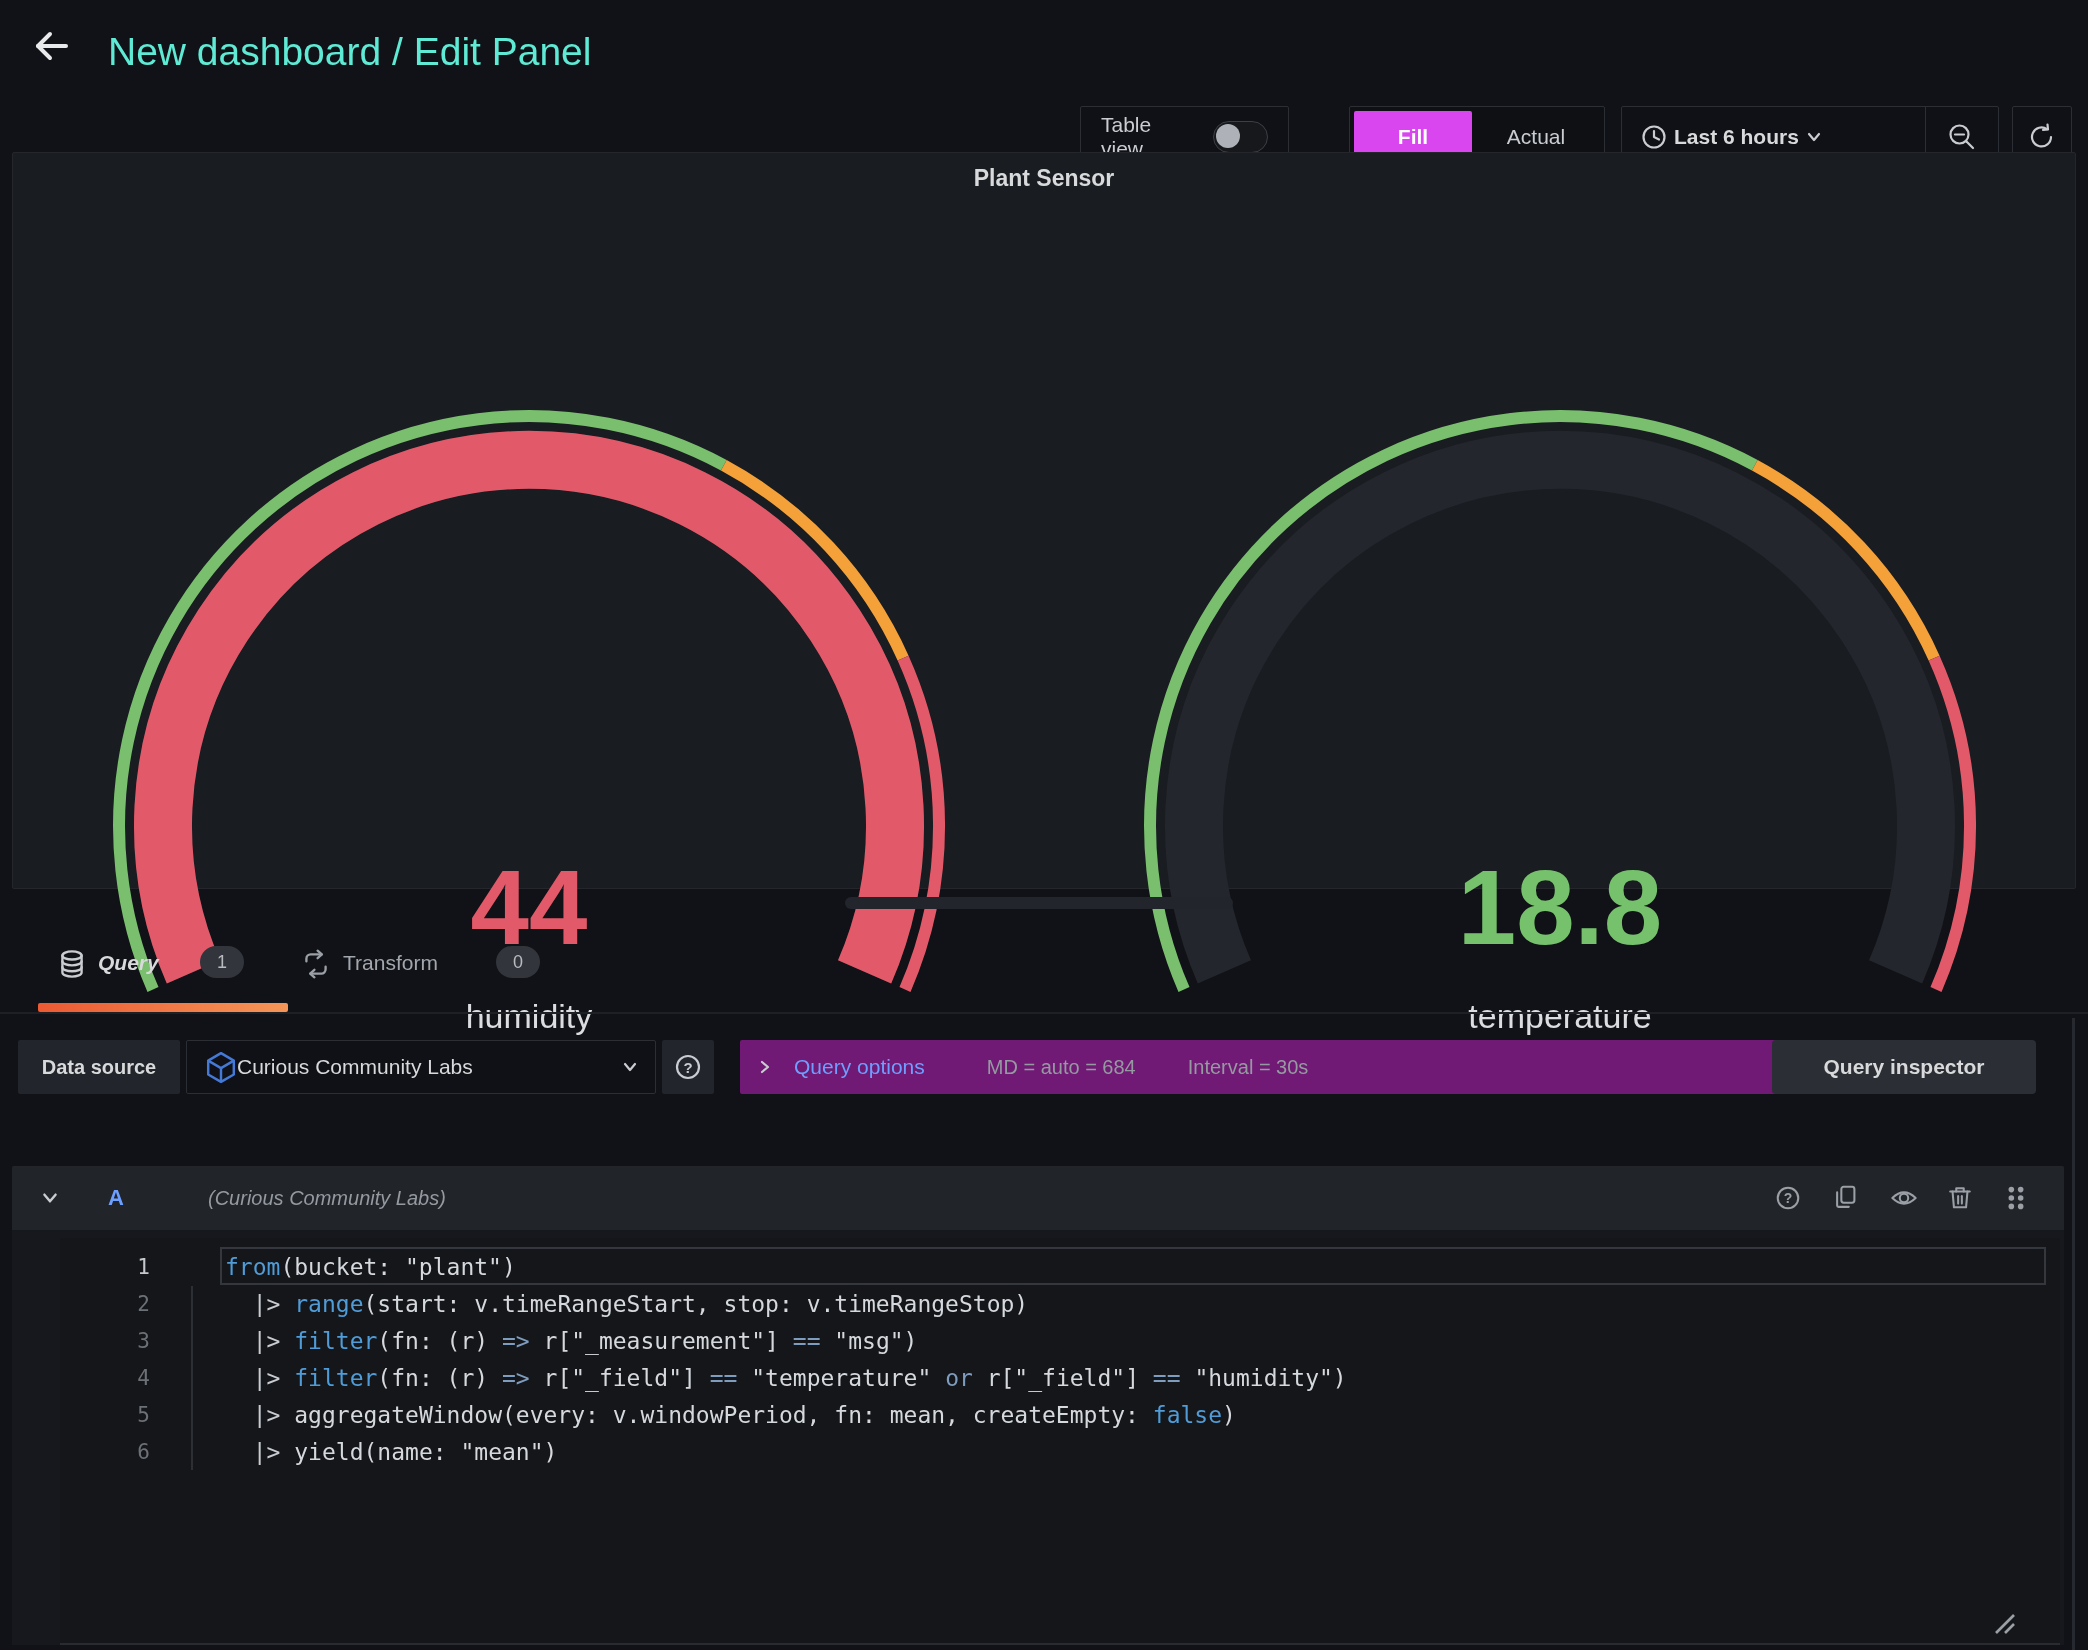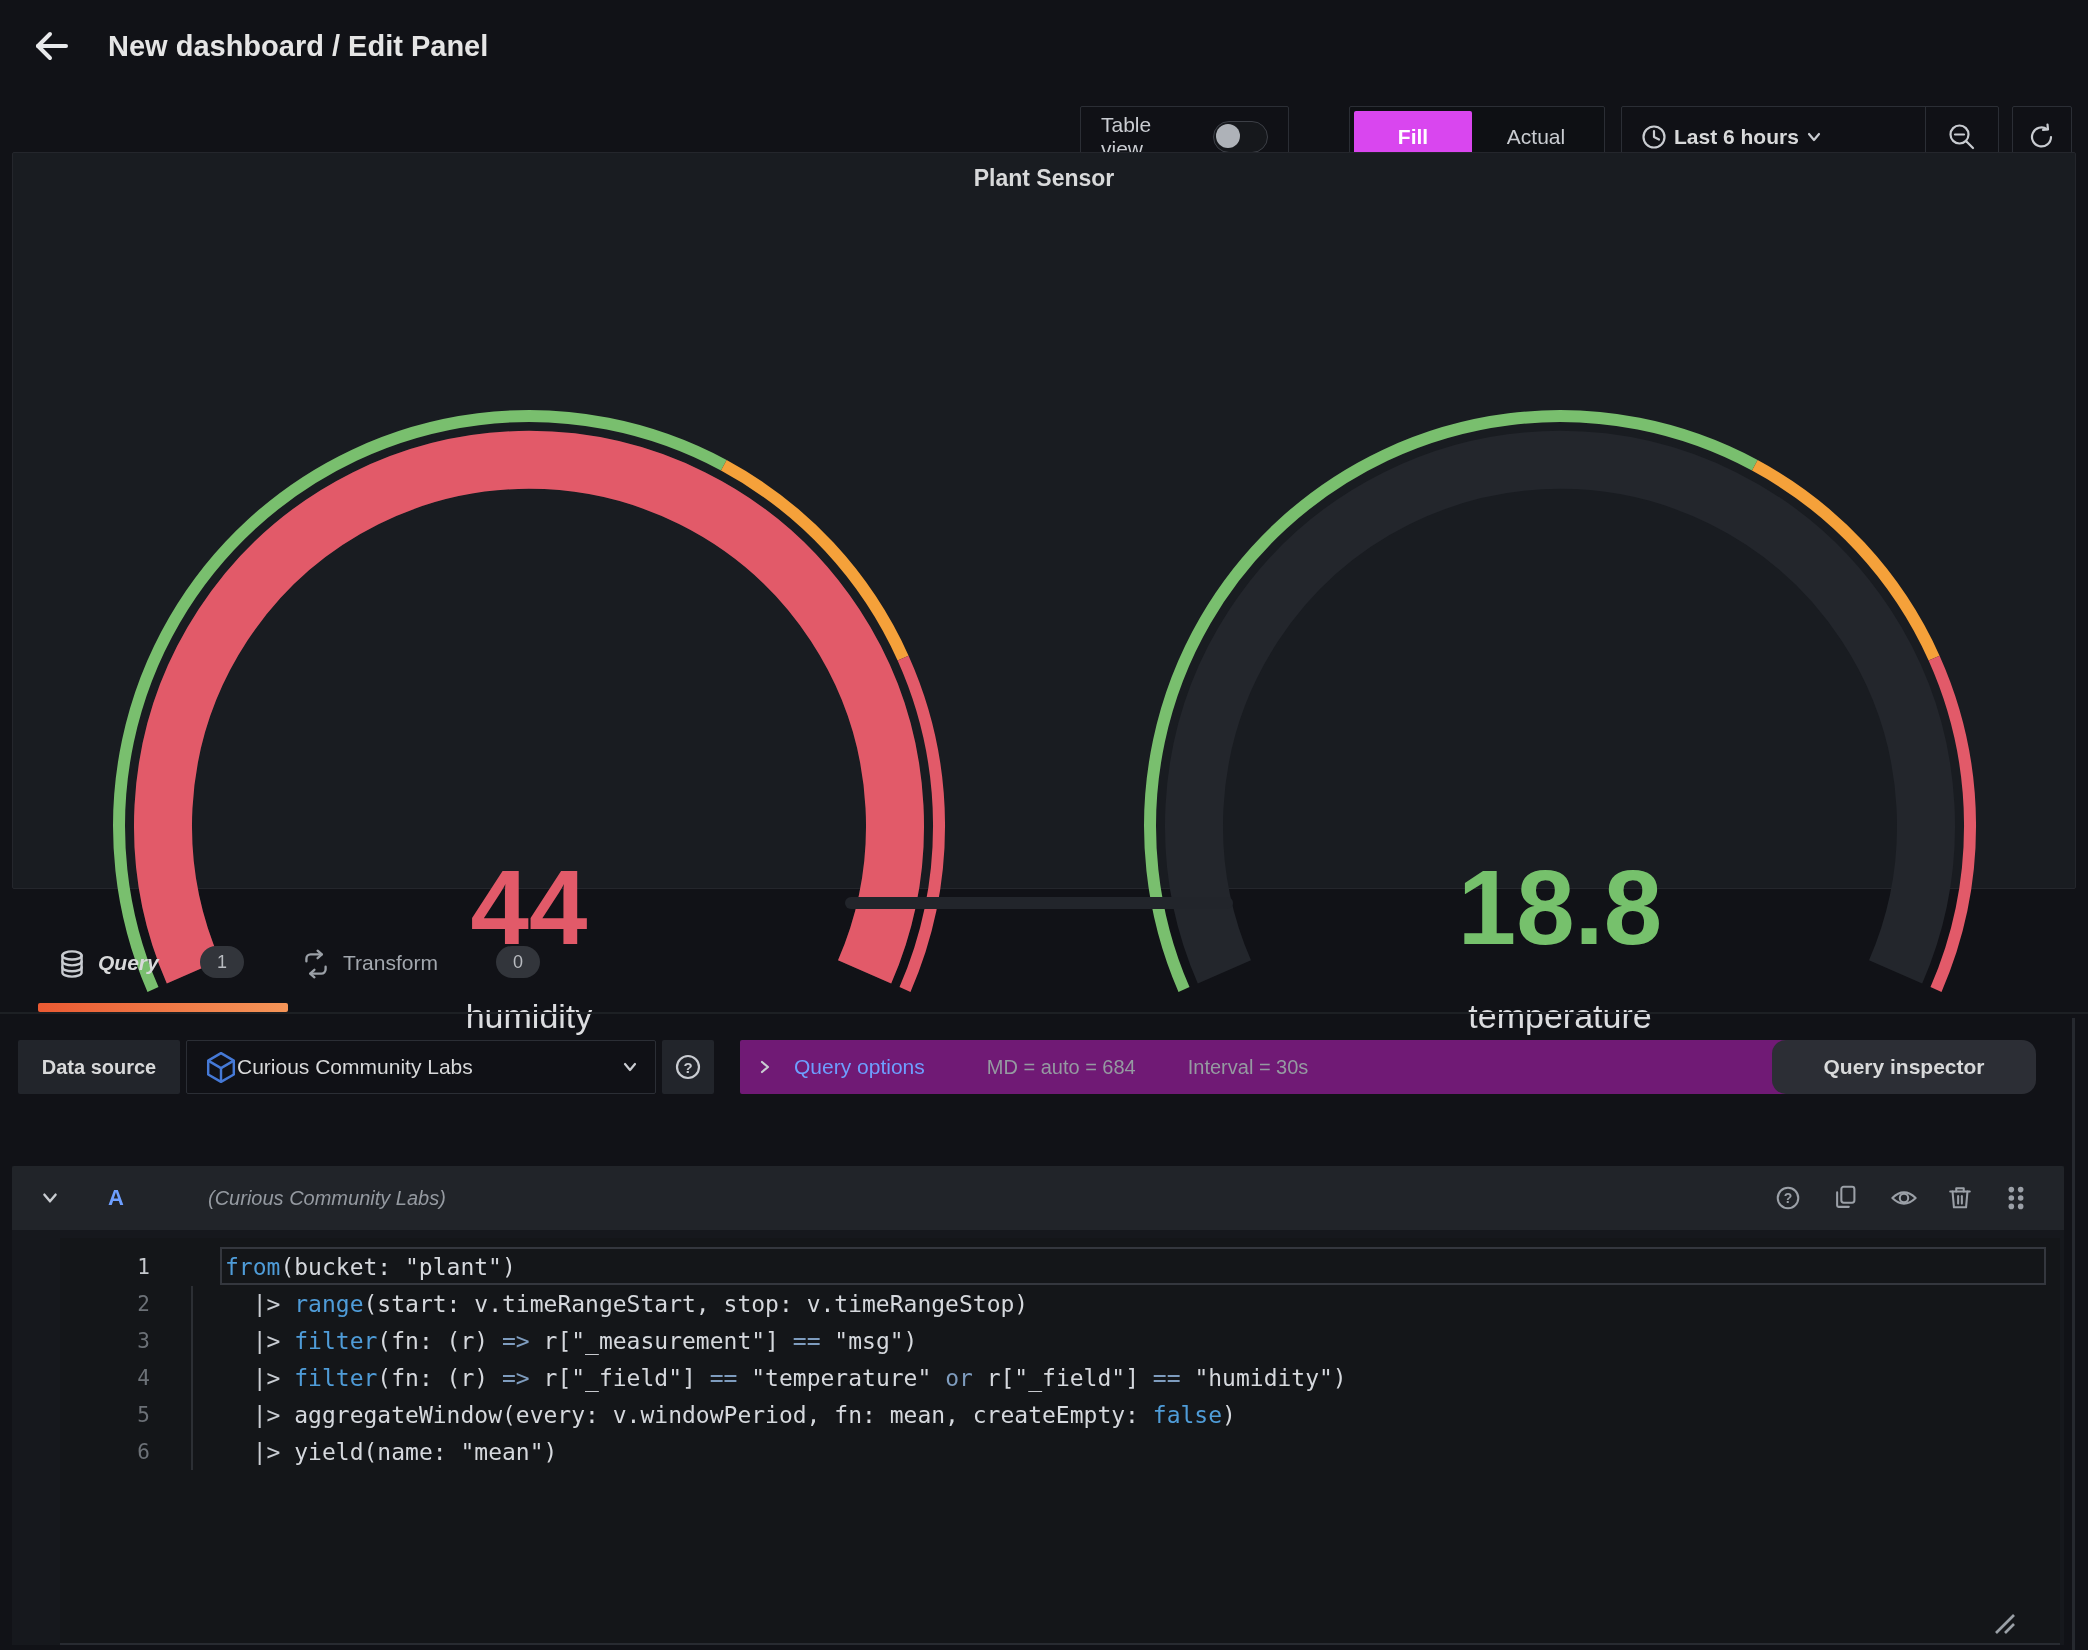--- a/index.html
+++ b/index.html
@@ -3,21 +3,21 @@
 <meta charset="utf-8">
 <style>
   html,body{margin:0;padding:0;background:#0c0d10;}
   #app{position:relative;width:2088px;height:1650px;background:#111217;overflow:hidden;
        font-family:"Liberation Sans",sans-serif;color:#d8d9da;}
   .abs{position:absolute;}
   .box{border:1px solid #2b2e35;border-radius:2px;background:#101116;box-sizing:border-box;}
   .flexc{display:flex;align-items:center;}
 
   
-  #page-title{left:108px;top:30px;font-size:29px;font-weight:700;color:#e5e5e5;}
+  #page-title{left:108px;top:30px;font-size:39px;font-weight:400;color:#5eead4;}
   #back-btn{left:30px;top:24px;width:44px;height:44px;cursor:pointer;}
 
   
   .tb{top:106px;height:62px;}
   #tv-box{left:1080px;width:209px;padding:0 20px;gap:29px;}
   #tv-label{font-size:21px;color:#c9ccd1;}
   #tv-toggle{width:62px;height:30px;border-radius:16px;background:#16181c;border:1px solid #3c3f46;position:relative;}
   #tv-knob{position:absolute;left:2px;top:2px;width:24px;height:24px;border-radius:50%;background:#aeb2b8;}
   #fa-box{left:1349px;width:256px;padding:4px;background:#0e1014;}
   #seg-fill{width:118px;height:52px;background:#d946ef;border-radius:2px;justify-content:center;font-size:21px;font-weight:700;color:#fff;}
@@ -46,21 +46,21 @@
   
   .dsr{top:1040px;height:54px;}
   #ds-label{left:18px;width:162px;background:#22252b;border-radius:2px;justify-content:center;font-size:20px;font-weight:600;color:#d8d9da;}
   #ds-select{left:186px;width:470px;padding:0 16px 0 18px;cursor:pointer;}
   #ds-select-text{flex:1;font-size:21px;color:#d8d9da;}
   #ds-help{left:662px;width:52px;background:#22252b;border-radius:2px;justify-content:center;cursor:pointer;}
   #opt-strip{left:740px;width:1024px;background:#701a75;border-radius:2px;gap:0;padding:0 16px;}
   #opt-label{font-size:21px;font-weight:500;color:#6e9fff;margin-left:20px;cursor:pointer;}
   #opt-md{font-size:20px;color:#959aa1;margin-left:62px;}
   #opt-int{font-size:20px;color:#959aa1;margin-left:52px;}
-  #inspector-btn{left:1772px;width:264px;background:#2c2e35;border-radius:14px;justify-content:center;font-size:21px;font-weight:600;color:#d8d9da;cursor:pointer;}
+  #inspector-btn{left:1772px;width:264px;background:#2c2e35;border-radius:4px;justify-content:center;font-size:21px;font-weight:600;color:#d8d9da;cursor:pointer;}
 
   
   #qrow{left:12px;top:1166px;width:2052px;height:479px;background:#16181d;}
   #qrow-head{left:0;top:0;width:100%;height:64px;background:#212429;border-radius:2px 2px 0 0;}
   #q-ref{left:96px;top:0;height:64px;display:flex;align-items:center;font-size:22px;font-weight:700;color:#6e9fff;}
   #q-hint{left:196px;top:0;height:64px;display:flex;align-items:center;font-size:20px;font-style:italic;color:#959aa1;}
   .hicon{top:18px;width:28px;height:28px;cursor:pointer;}
 
   
   #editor{left:48px;top:72px;width:2000px;height:405px;background:#141619;border-bottom:2px solid #282b31;}

